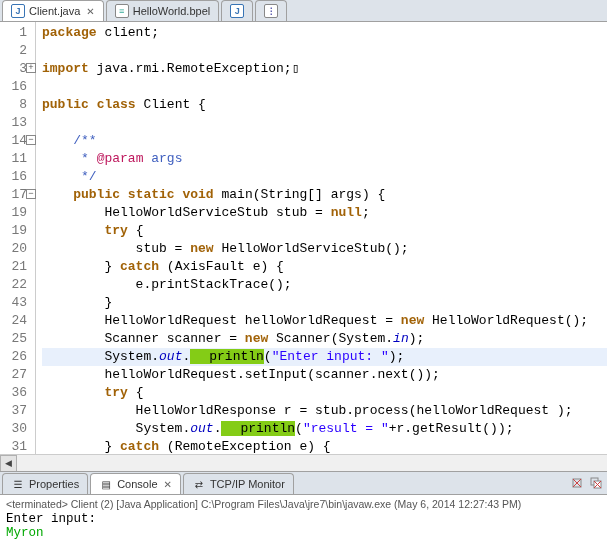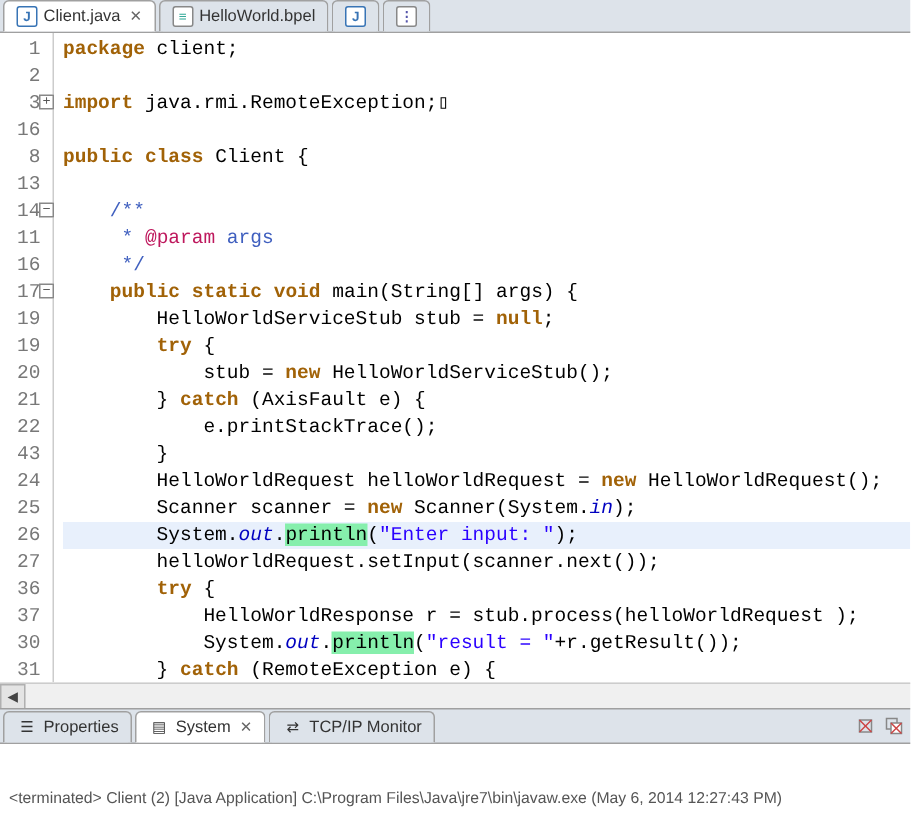--- a/index.html
+++ b/index.html
@@ -21,34 +21,34 @@
   .gutter .ln { padding-right: 8px; height: 18px; position: relative; }
   .gutter .fold { position: absolute; right: -1px; top: 3px; width: 10px; height: 10px; border: 1px solid #888; background: #fff; font-size: 9px; line-height: 8px; text-align: center; color: #555; }
   .code { font-family: Consolas, "Courier New", monospace; font-size: 13px; line-height: 18px; padding: 2px 0 0 6px; flex: 1; white-space: pre; overflow: hidden; }
   .code .row { height: 18px; }
   .code .row.hl { background: #e8f0fc; }
   .kw { color: #a16207; font-weight: bold; }
   .str { color: #2a00ff; }
   .doc { color: #3f5fbf; }
   .doctag { color: #be185d; font-weight: normal; }
   .field { color: #0000c0; font-style: italic; }
-  .yellow { background: #86efac; }
+  .yellow { background: #84cc16; padding-left: 19px; }
   .hscroll { height: 17px; background: #f0f0f0; border-top: 1px solid #ccc; display:flex; align-items:center; }
   .hscroll .arrow { width:17px; height:17px; background:#e4e4e4; border:1px solid #b0b0b0; display:flex; align-items:center; justify-content:center; font-size:9px; color:#444; }
   
   
   .bottombar { display: flex; background: #dde3ea; border-top: 1px solid #a0a0a0; border-bottom: 1px solid #a0a0a0; height: 24px; align-items: end; padding-left: 2px; }
   .btab { display: flex; align-items: center; gap: 4px; padding: 3px 8px; font-size: 11px; border: 1px solid #a0a0a0; border-bottom: none; border-radius: 4px 4px 0 0; margin-right: 2px; background: #dde3ea; color: #333; cursor: pointer; }
   .btab.active { background: #fff; }
   .btab .vicon { width: 14px; height: 14px; display:inline-flex; align-items:center; justify-content:center; font-size:10px; }
   .spacer { flex:1; }
   .tbbtn { width:16px; height:16px; margin: 0 3px 3px 0; display:inline-flex; align-items:center; justify-content:center; border:1px solid transparent; }
   
   
-  .console { font-family: Consolas, "Courier New", monospace; font-size: 12.5px; background: #fff; padding: 3px 6px; flex-shrink:0;margin-top:27px; }
+  .console { font-family: Consolas, "Courier New", monospace; font-size: 12.5px; background: #fff; padding: 3px 6px; flex-shrink:0; }
   .console .launch { font-family: Verdana, sans-serif; font-size: 10.5px; color: #555; margin-bottom: 2px; }
   .console .in { color: #00a800; }
 </style>
 </head>
 <body>
 
 <div class="tabbar" id="editor-tabs">
     <div class="tab active">
       <span class="ficon icon-java">J</span>
       <span>Client.java</span>
@@ -100,21 +100,21 @@
 </div>
 
 <div class="bottombar">
   <div id="bottom-tabs" style="display:flex">
       <div class="btab">
         <span class="vicon">☰</span>
         <span>Properties</span>
       </div>
       <div class="btab active">
         <span class="vicon">▤</span>
-        <span>System</span>
+        <span>Console</span>
         <span class="close-x">✕</span>
       </div>
       <div class="btab">
         <span class="vicon">⇄</span>
         <span>TCP/IP Monitor</span>
       </div>
     </div>
   <div class="spacer"></div>
   <div class="tbbtn">
     <svg width="12" height="12">
@@ -129,14 +129,16 @@
         <rect x="4" y="4" width="7" height="7" fill="#fff" stroke="#888"></rect>
         <line x1="4" y1="4" x2="11" y2="11" stroke="#c44"></line>
         <line x1="11" y1="4" x2="4" y2="11" stroke="#c44"></line>
       </svg>
   </div>
 </div>
 
 <div class="console">
   <div class="launch">&lt;terminated&gt; Client (2) [Java Application] C:\Program Files\Java\jre7\bin\javaw.exe (May 6, 2014 12:27:43 PM)</div>
   <div id="console-lines">
+      <div>Enter input: </div>
+      <div class="in">Myron</div>
     </div>
 </div>
 
 </body></html>

